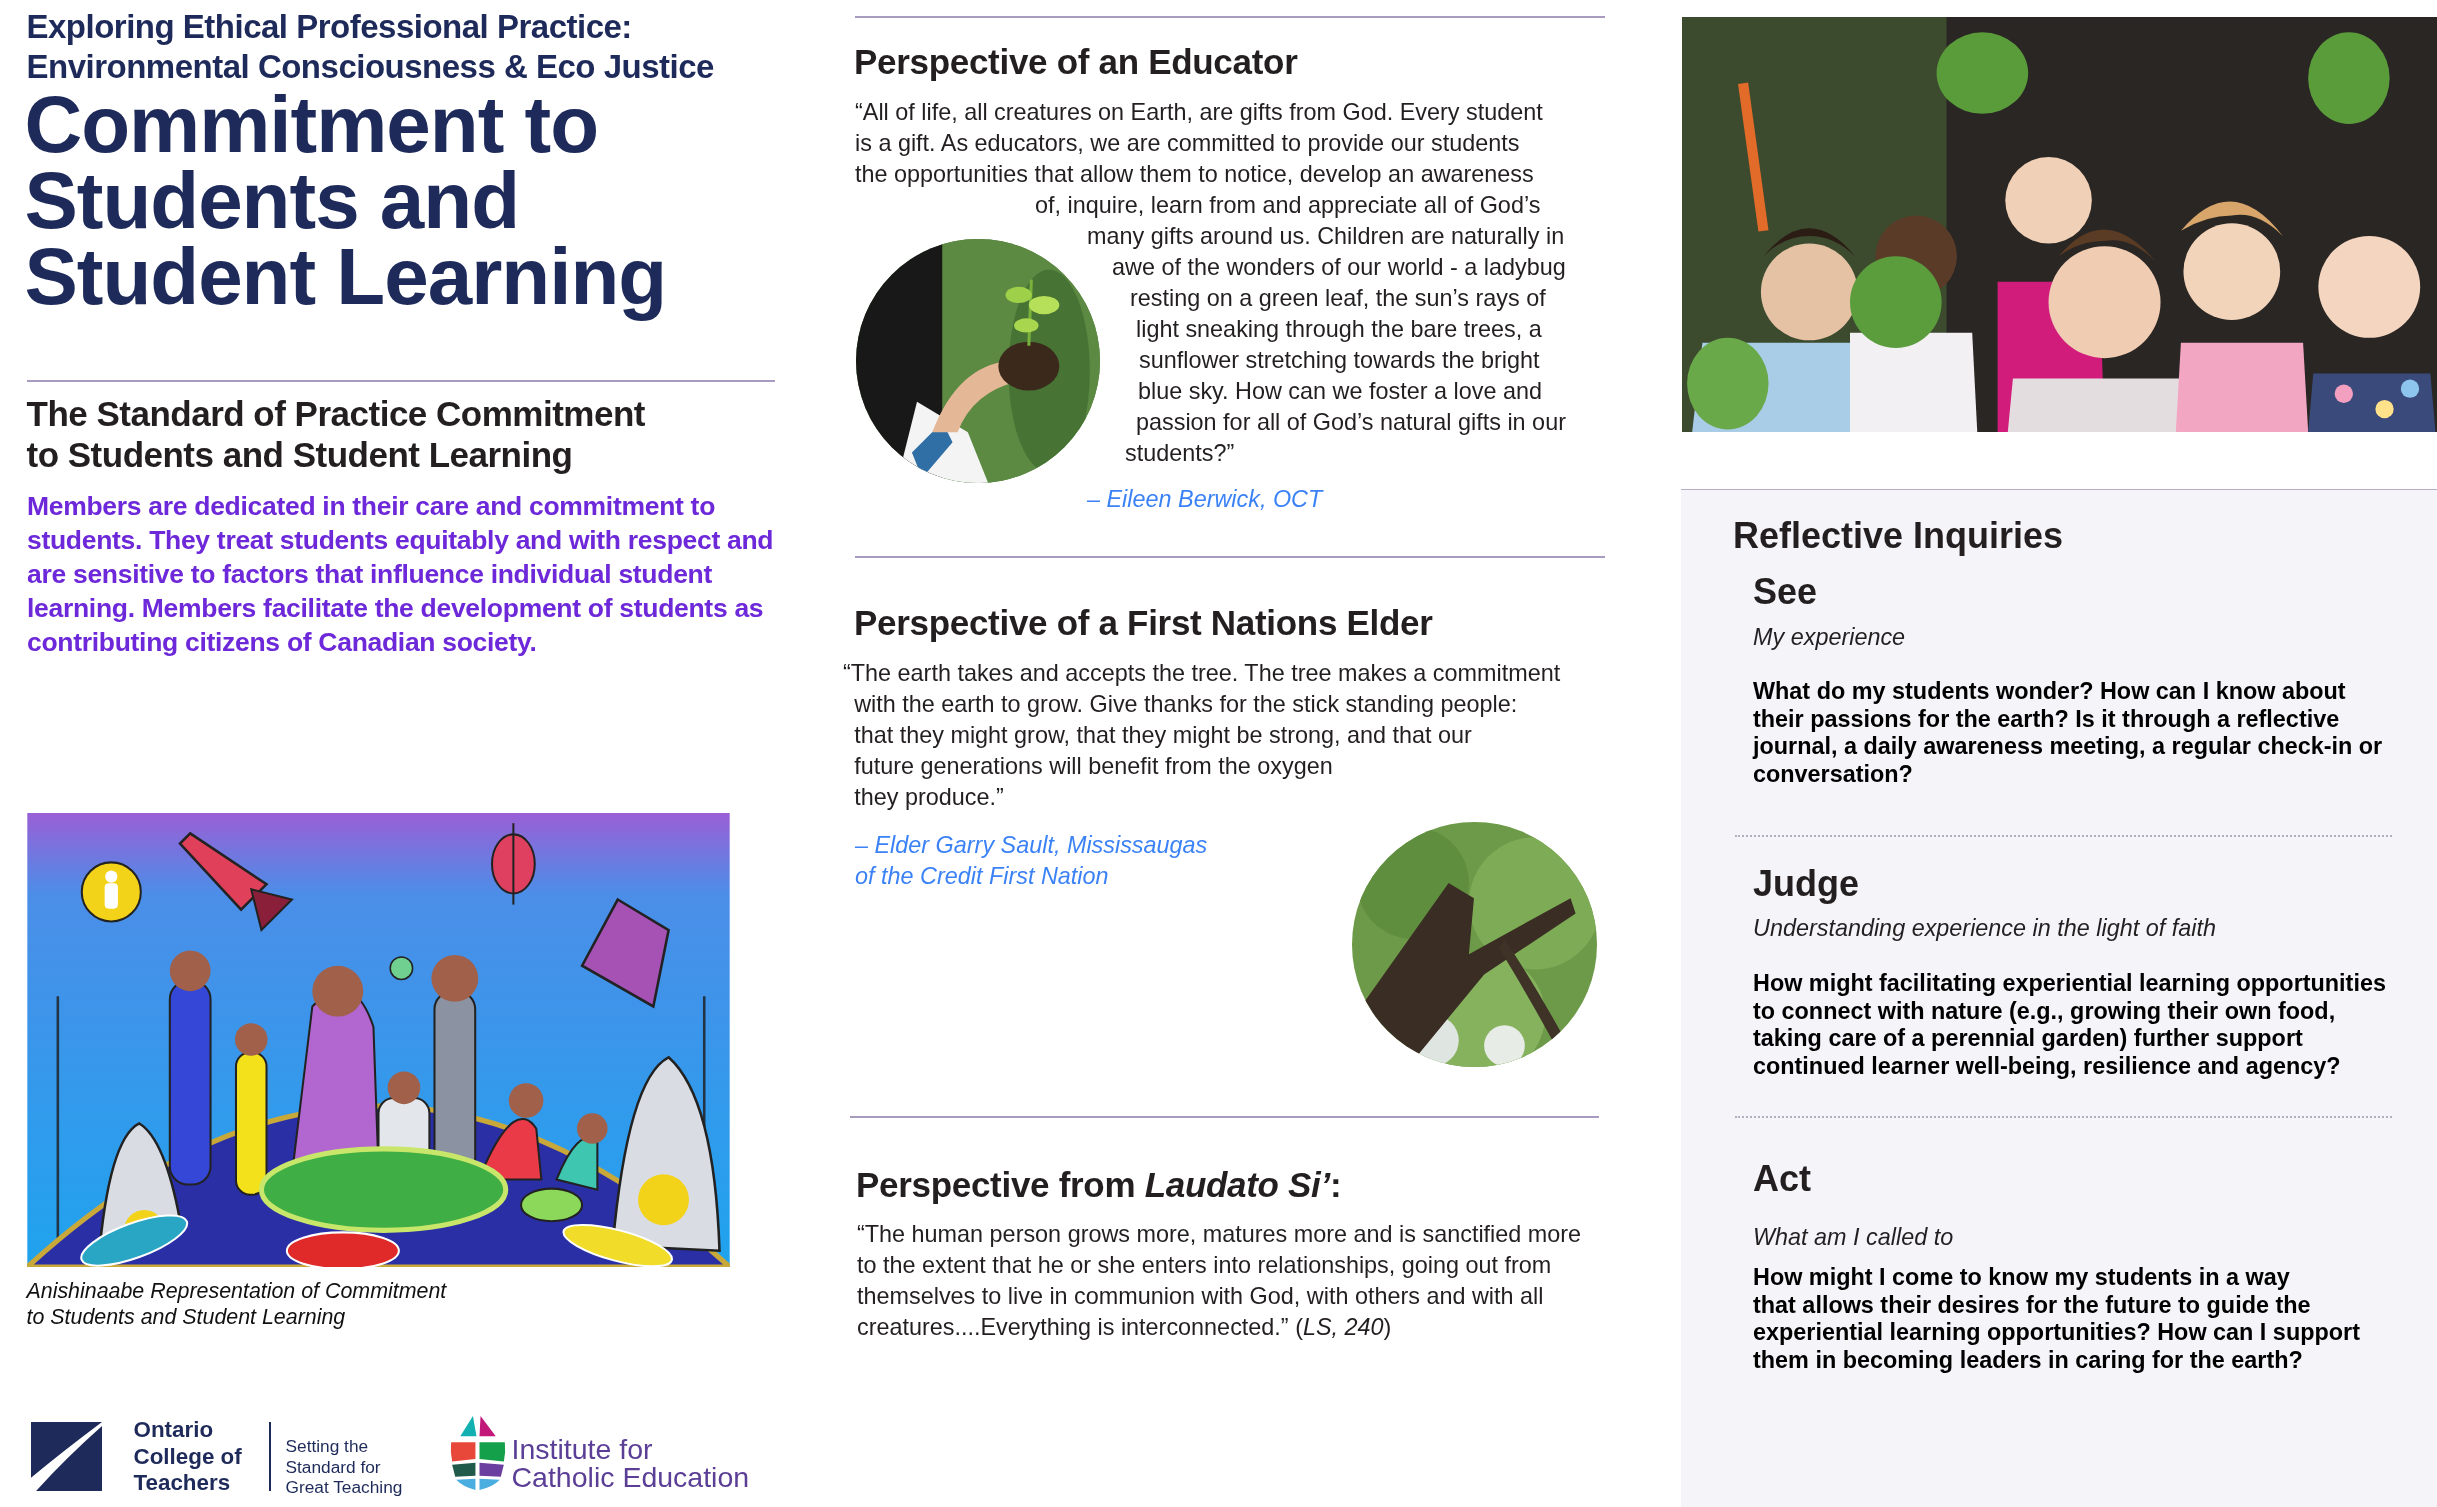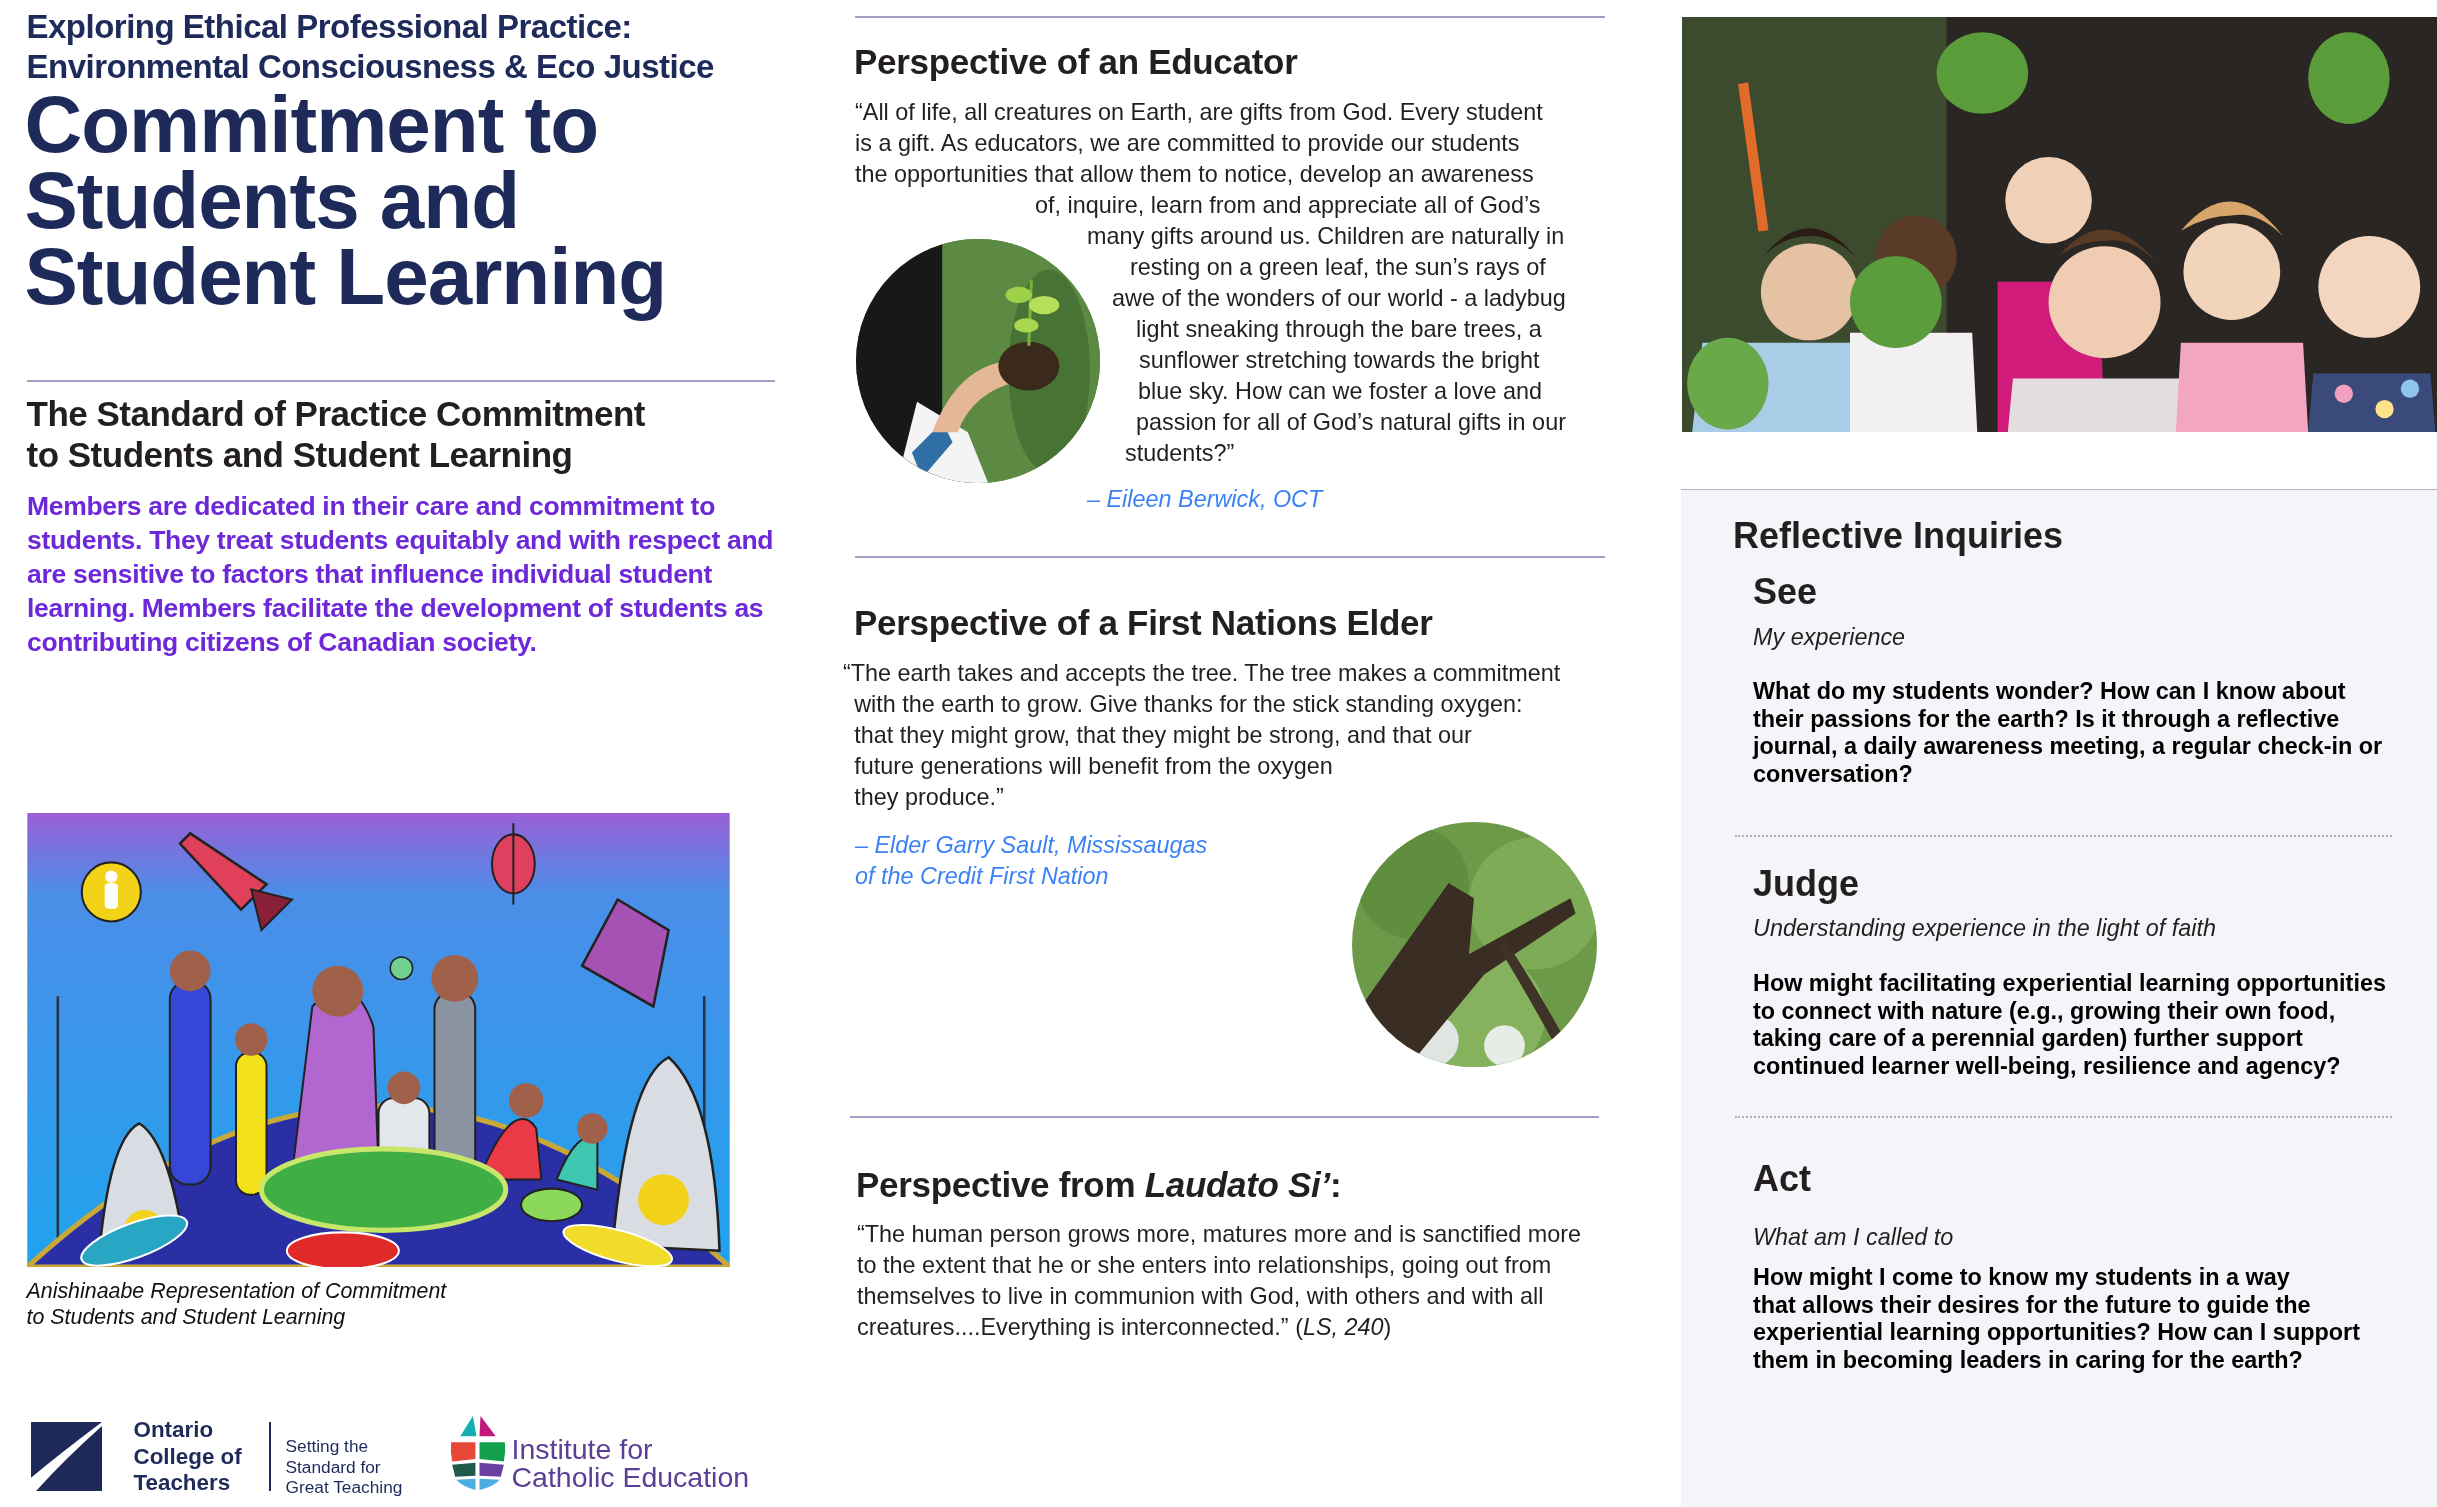--- a/index.html
+++ b/index.html
@@ -158,22 +158,22 @@
 <div class="abs rule" style="left:855px; top:16px; width:750px;"></div>
 
 <div class="abs mid-head" style="left:854px; top:41px; width:754px;">Perspective of an Educator</div>
 
 <div class="abs quote" style="left:855px; top:97px; width:764px;">
   <div>“All of life, all creatures on Earth, are gifts from God. Every student</div>
   <div>is a gift. As educators, we are committed to provide our students</div>
   <div>the opportunities that allow them to notice, develop an awareness</div>
   <div style="padding-left:180px;">of, inquire, learn from and appreciate all of God’s</div>
   <div style="padding-left:232px;">many gifts around us.  Children are naturally in</div>
+  <div style="padding-left:257px;">awe of the wonders of our world - a ladybug</div>
   <div style="padding-left:275px;">resting on a green leaf, the sun’s rays of</div>
-  <div style="padding-left:257px;">awe of the wonders of our world - a ladybug</div>
   <div style="padding-left:281px;">light sneaking through the bare trees, a</div>
   <div style="padding-left:284px;">sunflower stretching towards the bright</div>
   <div style="padding-left:283px;">blue sky.  How can we foster a love and</div>
   <div style="padding-left:281px;">passion for all of God’s natural gifts in our</div>
   <div style="padding-left:270px;">students?”</div>
 </div>
 
 <div class="abs circle" style="left:856px; top:239px; width:244px; height:244px;">
   <svg width="244" height="244" viewBox="0 0 480 480">
     <rect width="480" height="480" fill="#4d7a3a"></rect>
@@ -192,21 +192,21 @@
 </div>
 
 <div class="abs attrib" style="left:1087px; top:484px;">– Eileen Berwick, OCT</div>
 
 <div class="abs rule" style="left:855px; top:556px; width:750px;"></div>
 
 <div class="abs mid-head" style="left:854px; top:602px; width:754px;">Perspective of a First Nations Elder</div>
 
 <div class="abs quote" style="left:843px; top:658px; width:774px;">
   <div>“The earth takes and accepts the tree. The tree makes a commitment</div>
-  <div style="padding-left:11.2px;">with the earth to grow. Give thanks for the stick standing oxygen:</div>
+  <div style="padding-left:11.2px;">with the earth to grow. Give thanks for the stick standing people:</div>
   <div style="padding-left:11.2px;">that they might grow, that they might be strong, and that our</div>
   <div style="padding-left:11.2px;">future generations will benefit from the oxygen</div>
   <div style="padding-left:11.2px;">they produce.”</div>
 </div>
 
 <div class="abs attrib" style="left:855px; top:830px;">
   <div>– Elder Garry Sault, Mississaugas</div>
   <div>of the Credit First Nation</div>
 </div>
 

